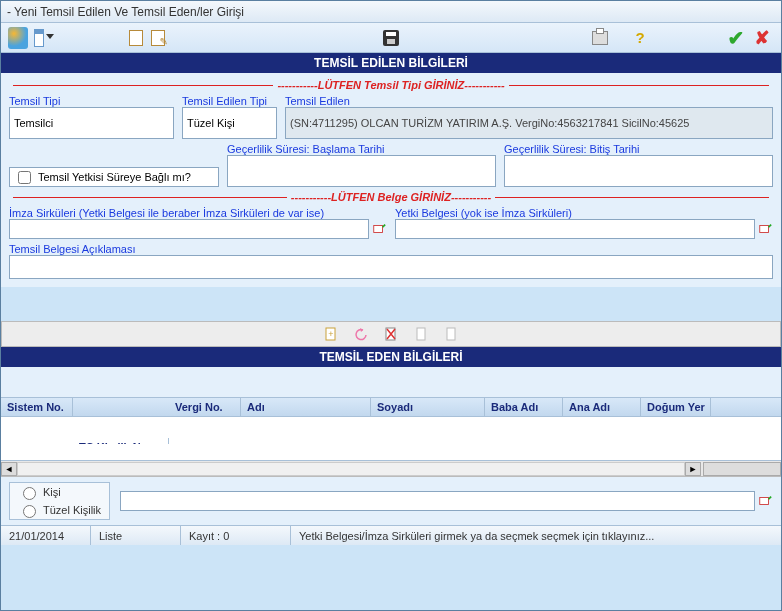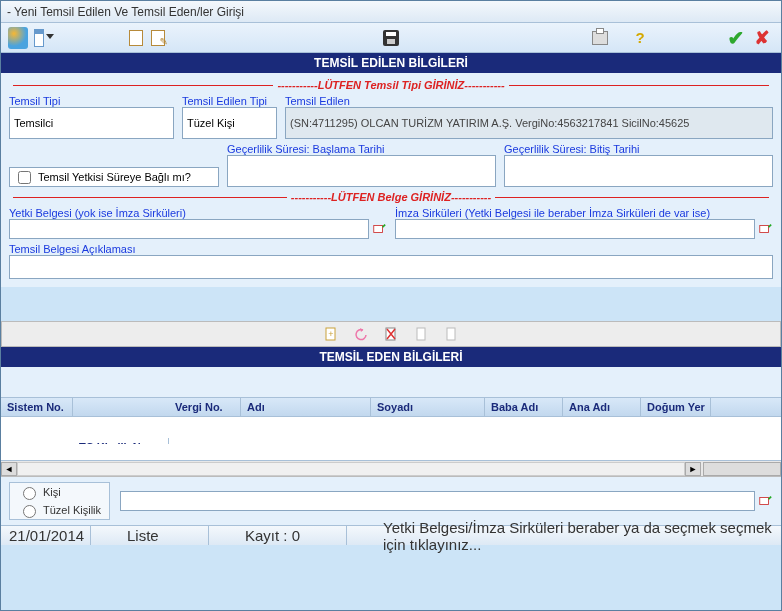--- a/index.html
+++ b/index.html
@@ -145,21 +145,21 @@
     gap:2px;
   }
   .radio-group label { display:flex; align-items:center; gap:4px; color:#333;}
   .te-field { flex:1; display:flex; flex-direction:column;}
   .te-row { display:flex; align-items:center; gap:2px;}
   .te-box { flex:1; height:20px; background:#fff; border:1px solid #8aa6c1;}
   .statusbar {
     background:linear-gradient(#f4f8fc,#dde9f5);
     border-top:1px solid #a8c0d8;
     height:20px; display:flex; align-items:center;
-    font-size:15px; color:#333;gap:28px;
+    font-size:11px; color:#333;
   }
   .statusbar > div { padding:0 8px; border-right:1px solid #a8c0d8; height:100%; display:flex; align-items:center;}
   .statusbar .msg { flex:1; border-right:none;}
   .gap30{height:30px;background:#e4f0fb;}
 </style>
 </head>
 <body>
 
 <div class="titlebar">
   <span>- Yeni Temsil Edilen Ve Temsil Eden/ler Girişi</span>
@@ -242,33 +242,33 @@
     <div class="field" style="flex:1;">
       <span class="blue-label">Geçerlilik Süresi: Bitiş Tarihi</span>
       <input class="txt" value="" style="">
     </div>
   </div>
 
   <div class="red-divider">-----------LÜTFEN Belge GİRİNİZ-----------</div>
 
   <div class="row">
     <div class="field" style="flex:1;">
-      <span class="blue-label">Yetki Belgesi (yok ise İmza Sirküleri)</span>
+      <span class="blue-label">İmza Sirküleri (Yetki Belgesi ile beraber İmza Sirküleri de var ise)</span>
       <div class="file-row">
         <div class="file-box"></div>
         <div class="file-btn">
           <svg viewBox="0 0 16 16">
               <rect x="2" y="4" width="10" height="8" fill="#fff" stroke="#c33"></rect>
               <path d="M12 6 L15 3" stroke="#2a2" stroke-width="2"></path>
             </svg>
         </div>
       </div>
     </div>
     <div class="field" style="flex:1;">
-      <span class="blue-label">İmza Sirküleri (Yetki Belgesi ile beraber İmza Sirküleri de var ise)</span>
+      <span class="blue-label">Yetki Belgesi (yok ise İmza Sirküleri)</span>
       <div class="file-row">
         <div class="file-box"></div>
         <div class="file-btn">
           <svg viewBox="0 0 16 16">
               <rect x="2" y="4" width="10" height="8" fill="#fff" stroke="#c33"></rect>
               <path d="M12 6 L15 3" stroke="#2a2" stroke-width="2"></path>
             </svg>
         </div>
       </div>
     </div>
@@ -356,14 +356,14 @@
           </svg>
       </div>
     </div>
   </div>
 </div>
 
 <div class="statusbar">
   <div style="width:90px;">21/01/2014</div>
   <div style="width:90px;">Liste</div>
   <div style="width:110px;">Kayıt : 0</div>
-  <div class="msg">Yetki Belgesi/İmza Sirküleri beraber ya da seçmek seçmek için tıklayınız...</div>
+  <div class="msg">Yetki Belgesi/İmza Sirküleri girmek ya da seçmek seçmek için tıklayınız...</div>
 </div>
 
 </body></html>

